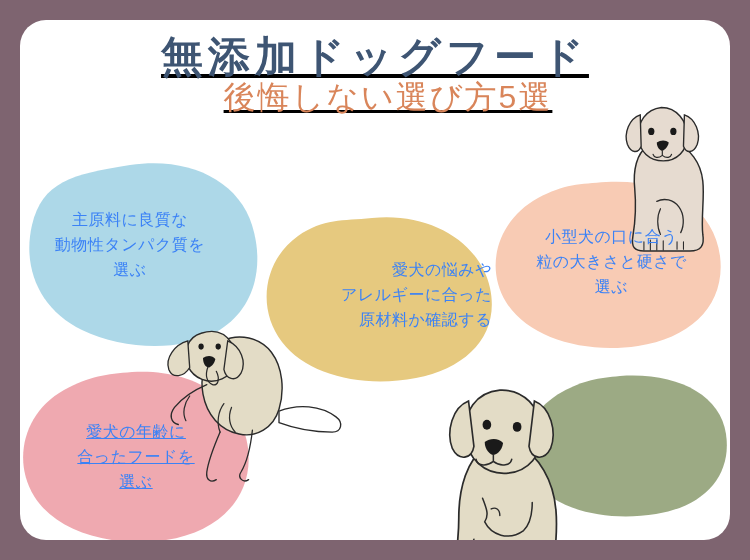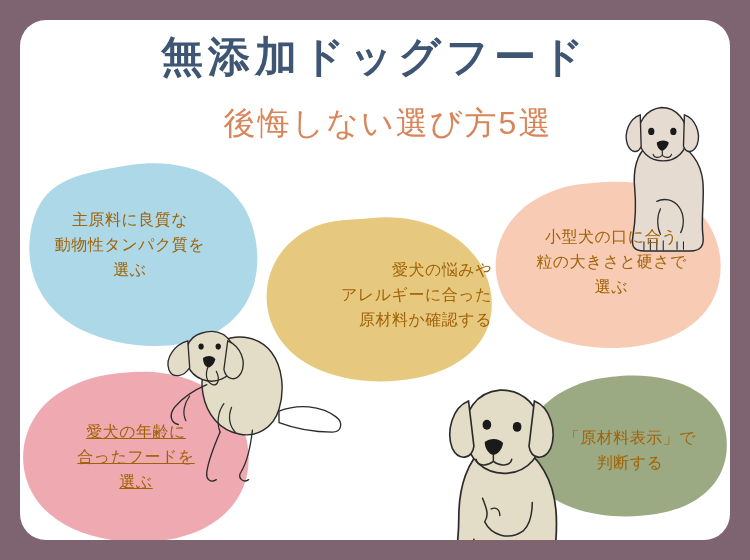--- a/index.html
+++ b/index.html
@@ -36,45 +36,46 @@
   }
 
   
   .title-wrap {
     position: absolute;
     left: 0;
     top: 14px;
     width: 710px;
     text-align: center;
     z-index: 6;
+    text-decoration: underline;
   }
   .main-title {
     font-size: 42px;
     font-weight: 700;
     color: #3E5573;
     letter-spacing: 5px;
     line-height: 1.1;
     white-space: nowrap;
   }
   .sub-title {
-    margin-top: 26px;
+    margin-top: 0;
     font-size: 32px;
     font-weight: 400;
     color: #D9855A;
     letter-spacing: 2px;
     line-height: 1.1;
     white-space: nowrap;
     padding-left: 26px;
   }
 
   
   .blob-text {
     position: absolute;
     text-align: center;
-    color: #a16207;
+    color: #3b82f6;
     font-size: 16px;
     line-height: 1.55;
     z-index: 5;
     white-space: pre-line;
     letter-spacing: 0.5px;
   }
   .blob-text.b-blue   { left: 5px;   top: 188px; width: 210px; }
   .blob-text.b-gold   { left: 262px; top: 238px; width: 210px; text-align: right; }
   .blob-text.b-peach  { left: 484px; top: 205px; width: 215px; }
   .blob-text.b-pink   { left: 18px;  top: 400px; width: 196px; text-decoration: underline; }
@@ -249,17 +250,15 @@
 選ぶ</div>
     <div class="blob-text b-gold">愛犬の悩みや
 アレルギーに合った
 原材料か確認する</div>
     <div class="blob-text b-peach">小型犬の口に合う
 粒の大きさと硬さで
 選ぶ</div>
     <div class="blob-text b-pink">愛犬の年齢に
 合ったフードを
 選ぶ</div>
-    <div class="blob-text b-green">「原材料表示」で
-判断する</div>
 
   </div>
 </div>
 
 </body></html>

